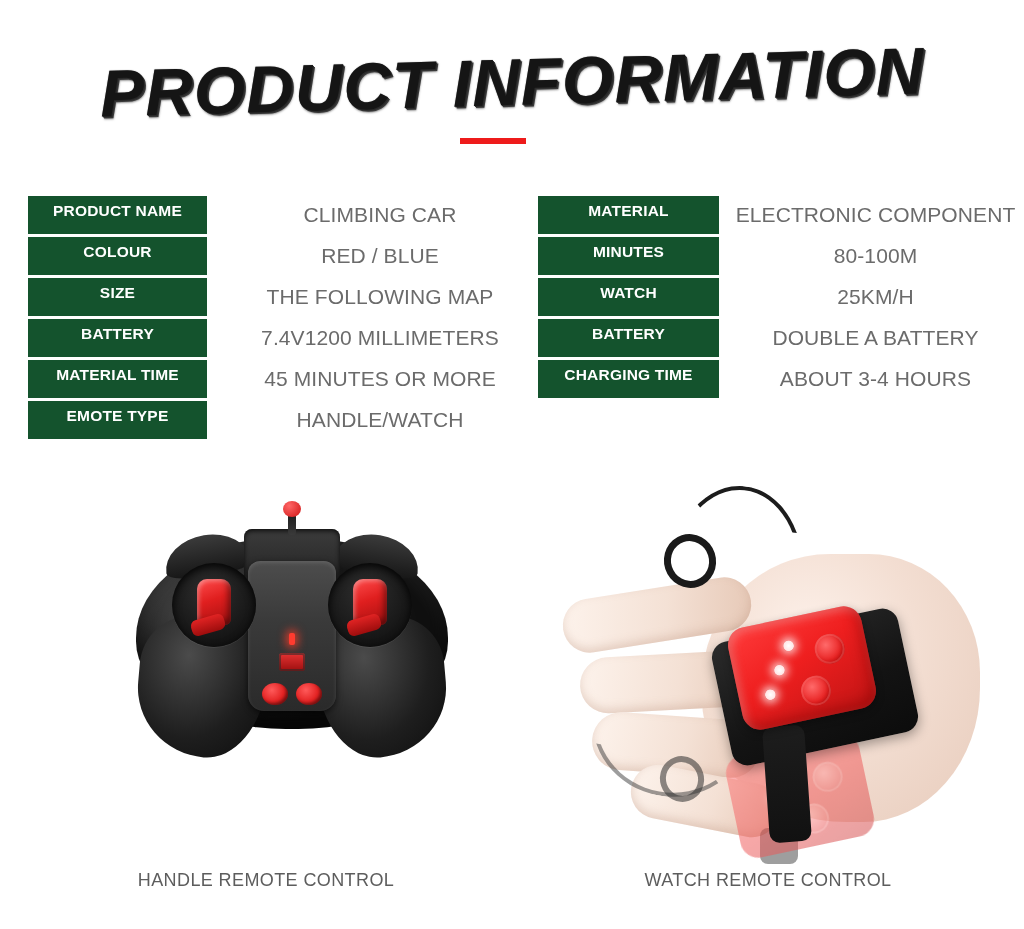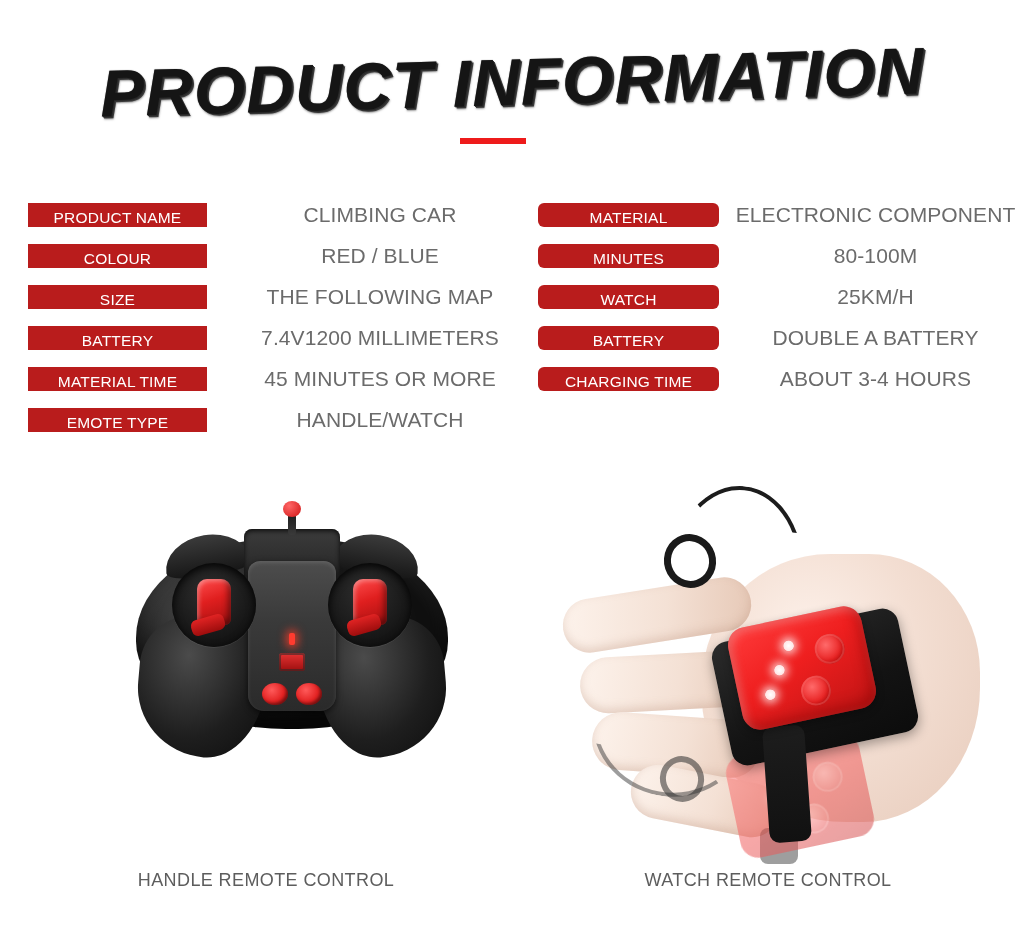--- a/index.html
+++ b/index.html
@@ -66,33 +66,33 @@
   .spec-col.right { left: 538px; width: 486px; }
 
   .spec-row {
     display: flex;
     align-items: center;
     height: 30px;
     margin-bottom: 11px;
   }
   .spec-label {
     flex: 0 0 auto;
-    height: 24px;
+    height: 38px;
     line-height: 30px;
-    background: #b91c1c;
+    background: #14532d;
     color: #ffffff;
     font-size: 15.5px;
-    font-weight: normal;
+    font-weight: bold;
     letter-spacing: 0.2px;
     text-align: center;
     box-sizing: border-box;
     padding: 0 6px;
   }
   .left .spec-label  { width: 179px; }
-  .right .spec-label { width: 181px; border-radius: 6px; }
+  .right .spec-label { width: 181px; }
 
   .spec-value {
     flex: 1 1 auto;
     color: #6b6b6b;
     font-size: 21px;
     letter-spacing: 0.1px;
     text-align: center;
     white-space: nowrap;
   }
   .left .spec-value  { padding-left: 18px; }

